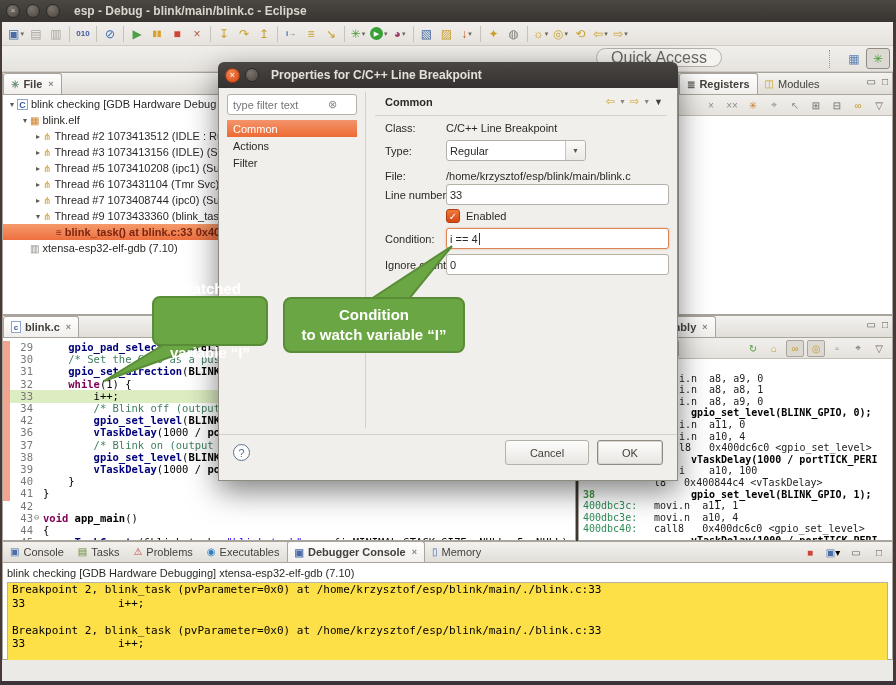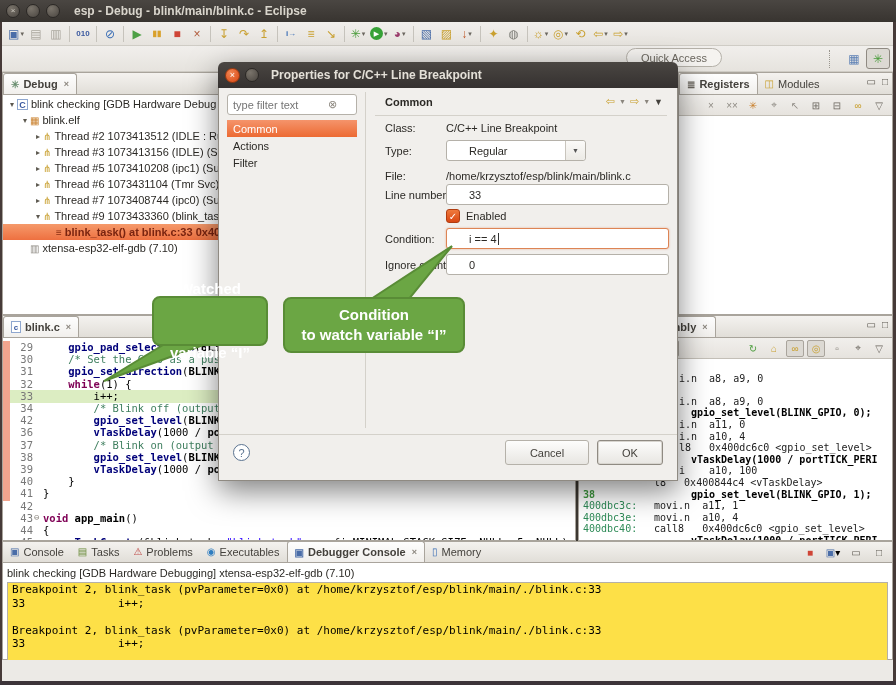--- a/index.html
+++ b/index.html
@@ -22,21 +22,21 @@
   .tbtn { height:20px; min-width:20px; padding:0 2px; border:none; background:transparent;
           display:inline-flex; align-items:center; justify-content:center; gap:1px; }
   .tbtn .g { font-size:12px; line-height:1; }
   .tbtn .g.small { font-size:8px; font-weight:bold; }
   .tbtn .dd { font-size:7px; color:#6b675f; }
   .runcircle { width:13px; height:13px; border-radius:50%; display:inline-flex; align-items:center;
                justify-content:center; font-size:7px; color:#fff; }
   .tsep { width:1px; height:16px; background:#c6c3bc; margin:0 3px; }
   .qa-btn { position:absolute; right:172px; top:2px; height:19px; padding:0 14px;
             border:1px solid #b5b1a9; border-radius:10px; background:#f5f3f0;
-            color:#6b675f; font-size:11px; }
+            color:#6b675f; font-size:16px; }
   .persp { position:absolute; right:4px; top:2px; display:flex; align-items:center; gap:6px; }
   .dotsep { width:3px; height:18px; border-left:1px dotted #9a968e; margin-right:4px; }
   .pbtn { width:24px; height:21px; display:inline-flex; align-items:center; justify-content:center;
           background:transparent; border:1px solid transparent; font-size:12px; }
   .pbtn.active { border:1px solid #8f8a82; border-radius:3px; background:#dcd9d3; }
   
   .panel { position:absolute; border:1px solid #a9a49c; background:#fff; }
   .tabrow { position:relative; height:22px; background:linear-gradient(#f4f2ef,#e1ded8);
             border-bottom:1px solid #a9a49c; display:flex; align-items:flex-end; }
   .tab { display:inline-flex; align-items:center; gap:4px; height:21px; padding:0 7px;
@@ -123,21 +123,21 @@
   #dlg-sep { position:absolute; left:146px; top:4px; bottom:52px; width:1px; background:#d4d1ca; }
   .dlg-hdr { position:absolute; left:166px; top:8px; font-size:11px; font-weight:bold; color:#2b2925; }
   .dlg-hdr-tools { position:absolute; right:14px; top:7px; font-size:11px; color:#c9a030; display:flex;
                    gap:4px; align-items:center; }
   .dlg-hdr-tools .gr { color:#8a857d; font-size:7px; }
   .dlg-hr { position:absolute; left:156px; right:10px; top:27px; height:1px; background:#d4d1ca; }
   .frow-label { position:absolute; left:166px; font-size:11px; color:#2b2925; }
   .frow-value { position:absolute; left:227px; font-size:11px; color:#2b2925; }
   .dfield { position:absolute; left:227px; width:223px; height:21px; border:1px solid #b5b1a9;
             border-radius:3px; background:#fff; font-size:11px; color:#2b2925; display:flex;
-            align-items:center; padding-left:22px; font-family:"Liberation Sans",sans-serif; }
+            align-items:center; padding-left:3px; font-family:"Liberation Sans",sans-serif; }
   .dfield.focus { border:1px solid #dd8454; box-shadow:0 0 2px rgba(221,100,50,.5); }
   .caret { display:inline-block; width:1px; height:12px; background:#333; margin-left:1px; }
   #type-combo { width:140px; justify-content:space-between; padding-right:0; }
   #type-combo .cbtn { width:20px; height:19px; border-left:1px solid #c9c5bd; display:flex;
                       align-items:center; justify-content:center; font-size:7px; color:#555;
                       background:linear-gradient(#fbfaf8,#eceae5); border-radius:0 3px 3px 0; }
   .checkbox { position:absolute; left:227px; width:14px; height:14px; border-radius:3px;
               background:linear-gradient(#ef7a3d,#d94612); border:1px solid #b03c10; color:#fff;
               font-size:10px; display:flex; align-items:center; justify-content:center; }
   .chk-label { position:absolute; left:247px; font-size:11px; color:#2b2925; }
@@ -292,21 +292,21 @@
           </button><button class="pbtn active">
             <span style="color: rgb(77, 158, 63);">✳</span>
           </button></span>
     </div>
   </div>
 
   <div class="panel" id="debug-panel" style="left:2px;top:72px;width:674px;height:243px;">
     <div class="tabrow">
       <div class="tab active">
         <span class="ticon" style="color:#6b8f71">✳</span>
-        <span>Debug</span>
+        <span>File</span>
         <span class="tclose">×</span>
       </div>
     </div>
     <div id="debug-tree">
         <div class="trow" style="padding-left: 4px;">
           <span class="arr">▾</span>
           <span class="badgeC">C</span>
           <span>blink checking [GDB Hardware Debug</span>
         </div>
         <div class="trow" style="padding-left: 17px;">
@@ -523,20 +523,21 @@
           <button class="vbtn">
             <span class="g" style="color: rgb(107, 103, 95);">⌖</span>
           </button>
           <button class="vbtn">
             <span class="g" style="color: rgb(107, 103, 95);">▽</span>
           </button>
         </span>
     </div>
     <div id="disasm-body">
         <div class="dline" style="top: 12.6px;"><span class="dclip">i.n  a8, a9, 0</span></div>
+        <div class="dline" style="top: 24.2px;"><span class="dclip">i.n  a8, a8, 1</span></div>
         <div class="dline" style="top: 35.8px;"><span class="dclip">i.n  a8, a9, 0</span></div>
         <div class="dline" style="top: 47.4px;"><span class="dsrc">gpio_set_level(BLINK_GPIO, 0);</span></div>
         <div class="dline" style="top: 59px;"><span class="dclip">i.n  a11, 0</span></div>
         <div class="dline" style="top: 70.6px;"><span class="dclip">i.n  a10, 4</span></div>
         <div class="dline" style="top: 82.2px;"><span class="dclip">l8   0x400dc6c0 &lt;gpio_set_level&gt;</span></div>
         <div class="dline" style="top: 93.8px;"><span class="dsrc">vTaskDelay(1000 / portTICK_PERI</span></div>
         <div class="dline" style="top: 105.4px;"><span class="dclip">i    a10, 100</span></div>
         <div class="dline" style="top: 117px;"><span class="dmnem">l8   0x400844c4 &lt;vTaskDelay&gt;</span></div>
         <div class="dline" style="top: 128.6px;"><span class="dnum">38</span><span class="dsrc">gpio_set_level(BLINK_GPIO, 1);</span></div>
         <div class="dline" style="top: 140.2px;"><span class="daddr">400dbc3c:</span><span class="dmnem">movi.n  a11, 1</span></div>

